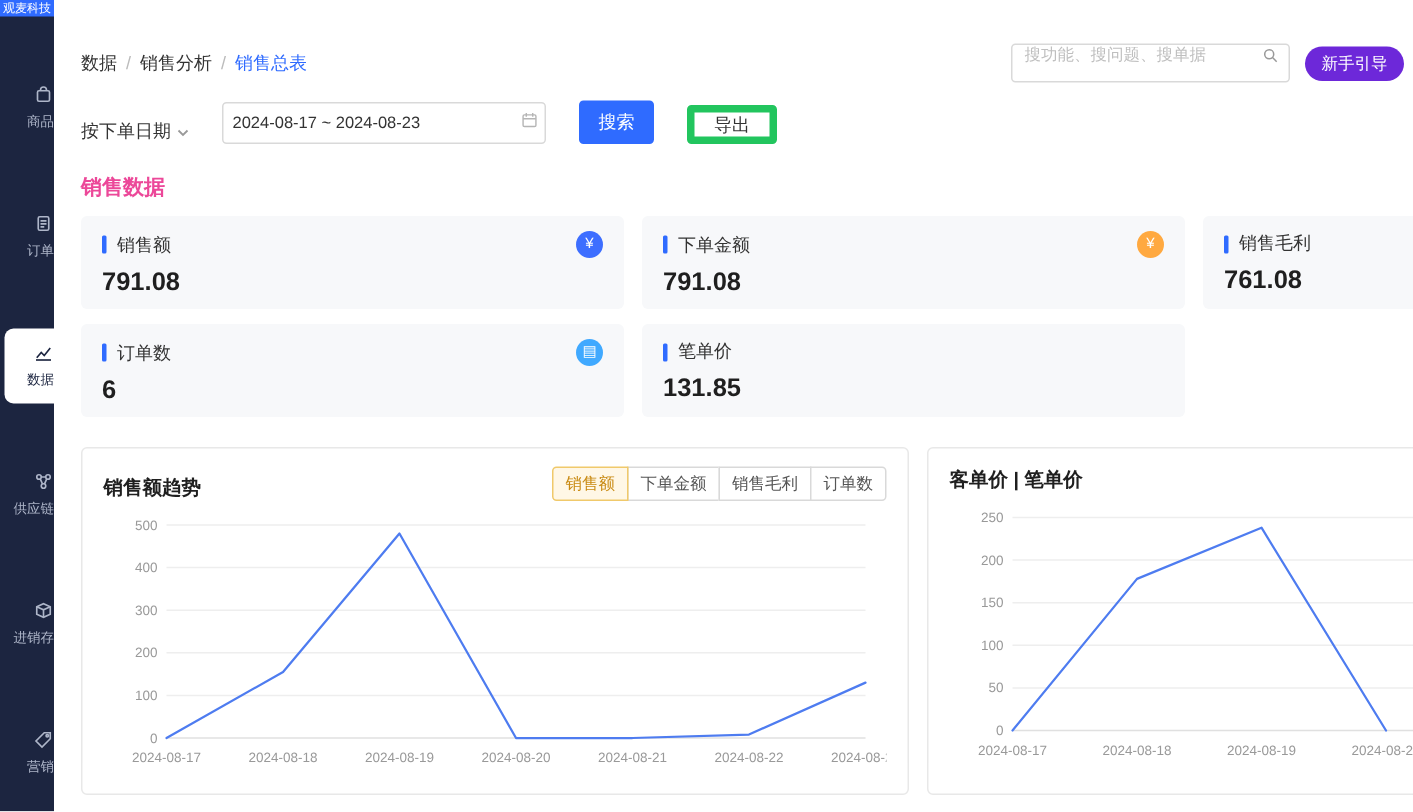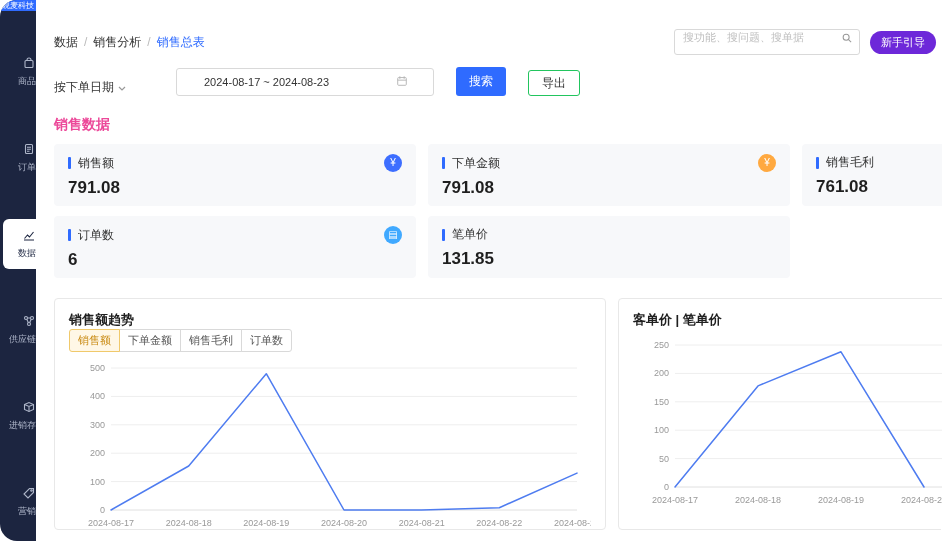--- a/index.html
+++ b/index.html
@@ -1,17 +1,17 @@
 <!DOCTYPE html>
 <html><head>
 <meta charset="utf-8">
 <style>
   html,body{margin:0;padding:0;}
   .page{width:942px;height:541px;position:relative;overflow:hidden;background:#fff;
-        font-family:"Liberation Sans","DejaVu Sans",sans-serif;display:flex;border-radius:17px;}
+        font-family:"Liberation Sans","DejaVu Sans",sans-serif;display:flex;}
   
   .sidebar{width:36px;min-width:36px;background:#1c2540;color:#aeb6c9;display:flex;
            flex-direction:column;align-items:stretch;z-index:5;}
   .logo{height:30px;background:#2f6bff;color:#fff;font-size:8px;display:flex;
         align-items:center;justify-content:center;white-space:nowrap;}
   .side-item{display:flex;flex-direction:column;align-items:flex-end;gap:3px;
              padding:9px 0;font-size:9px;cursor:pointer;margin-top:36px;}
   .side-item svg{width:14px;height:14px;stroke:currentColor;fill:none;stroke-width:1.1;}
   .side-item.active{background:#fff;color:#1c2540;margin-left:3px;border-radius:6px 0 0 6px;}
   .side-bottom{margin-top:auto;margin-bottom:16px;}
@@ -28,46 +28,46 @@
                    font-family:inherit;background:transparent;}
   .searchbox input::placeholder{color:#bfbfbf;}
   .searchbox svg{width:12px;height:12px;stroke:#999;fill:none;stroke-width:1.2;}
   .guide-btn{background:#6d28d9;color:#fff;font-size:11px;border:none;border-radius:12px;
              padding:4px 11px;cursor:pointer;white-space:nowrap;font-family:Liberation Mono, monospace;}
   
   .filterbar{display:flex;align-items:flex-end;gap:22px;margin-top:12px;height:28px;}
   .date-type{font-size:12px;color:#333;display:flex;align-items:center;gap:4px;cursor:pointer;}
   .date-type svg{width:8px;height:6px;stroke:#999;fill:none;stroke-width:1.2;}
   .date-input{display:flex;align-items:center;border:1px solid #d9d9d9;border-radius:3px;
-              height:26px;width:206px;padding:0 25px;gap:6px;margin-left:28px;}
+              height:26px;width:206px;padding:0 4px;gap:6px;}
   .date-input input{border:none;outline:none;flex:1;font-size:11px;color:#333;
                     font-family:inherit;background:transparent;}
   .date-input svg{width:12px;height:12px;stroke:#b5b5b5;fill:none;stroke-width:1.1;}
   .btn-primary{background:#2f6bff;color:#fff;font-size:12px;border:none;border-radius:3px;
                height:29px;padding:0 13px;cursor:pointer;font-family:inherit;}
-  .btn-plain{background:#fff;color:#333;font-size:12px;border:1px solid #22c55e;border-radius:3px;
+  .btn-plain{background:#fff;color:#333;font-size:12px;border:5px solid #22c55e;border-radius:3px;
              height:26px;padding:0 13px;cursor:pointer;font-family:inherit;}
   
   .section-title{font-size:14px;font-weight:bold;color:#ec4899;margin-top:20px;}
   .cards-row{display:flex;gap:12px;margin-top:10px;width:max-content;}
   .card{width:362px;min-width:362px;height:62px;background:#f7f8fa;border-radius:4px;
         padding:10px 14px;box-sizing:border-box;display:flex;flex-direction:column;}
   .card-top{display:flex;align-items:center;}
   .accent-bar{width:3px;height:12px;background:#2f6bff;border-radius:1px;margin-right:7px;}
   .card-label{font-size:12px;color:#333;}
   .badge{margin-left:auto;width:18px;height:18px;border-radius:50%;color:#fff;font-size:10px;
          display:flex;align-items:center;justify-content:center;line-height:1;}
   .badge.b-blue{background:#3d6eff;} .badge.b-orange{background:#ffa940;}
   .badge.b-green{background:#36c26a;} .badge.b-cyan{background:#40a9ff;}
   .card-value{font-size:17px;font-weight:bold;color:#1f1f1f;margin-top:6px;}
   
   .charts-row{display:flex;gap:12px;margin-top:20px;width:max-content;}
   .panel{width:552px;min-width:552px;height:232px;border:1px solid #e8e8e8;border-radius:4px;
          box-sizing:border-box;padding:12px 14px;background:#fff;}
-  .panel-head{display:flex;align-items:flex-start;justify-content:space-between;flex-direction:column;}
+  .panel-head{display:flex;align-items:flex-end;justify-content:space-between;}
   .panel-title{font-size:13px;font-weight:bold;color:#1f1f1f;}
   .tabs{display:flex;}
   .tab{font-size:11px;color:#555;background:#fff;border:1px solid #d9d9d9;padding:3px 8px;
        margin-left:-1px;cursor:pointer;font-family:inherit;}
   .tab:first-child{border-radius:3px 0 0 3px;margin-left:0;}
   .tab:last-child{border-radius:0 3px 3px 0;}
   .tab.active{background:#fff7e6;border-color:#f0c96b;color:#c98a12;position:relative;z-index:1;}
   .chart-box{margin-top:8px;}
 </style>
 </head>

